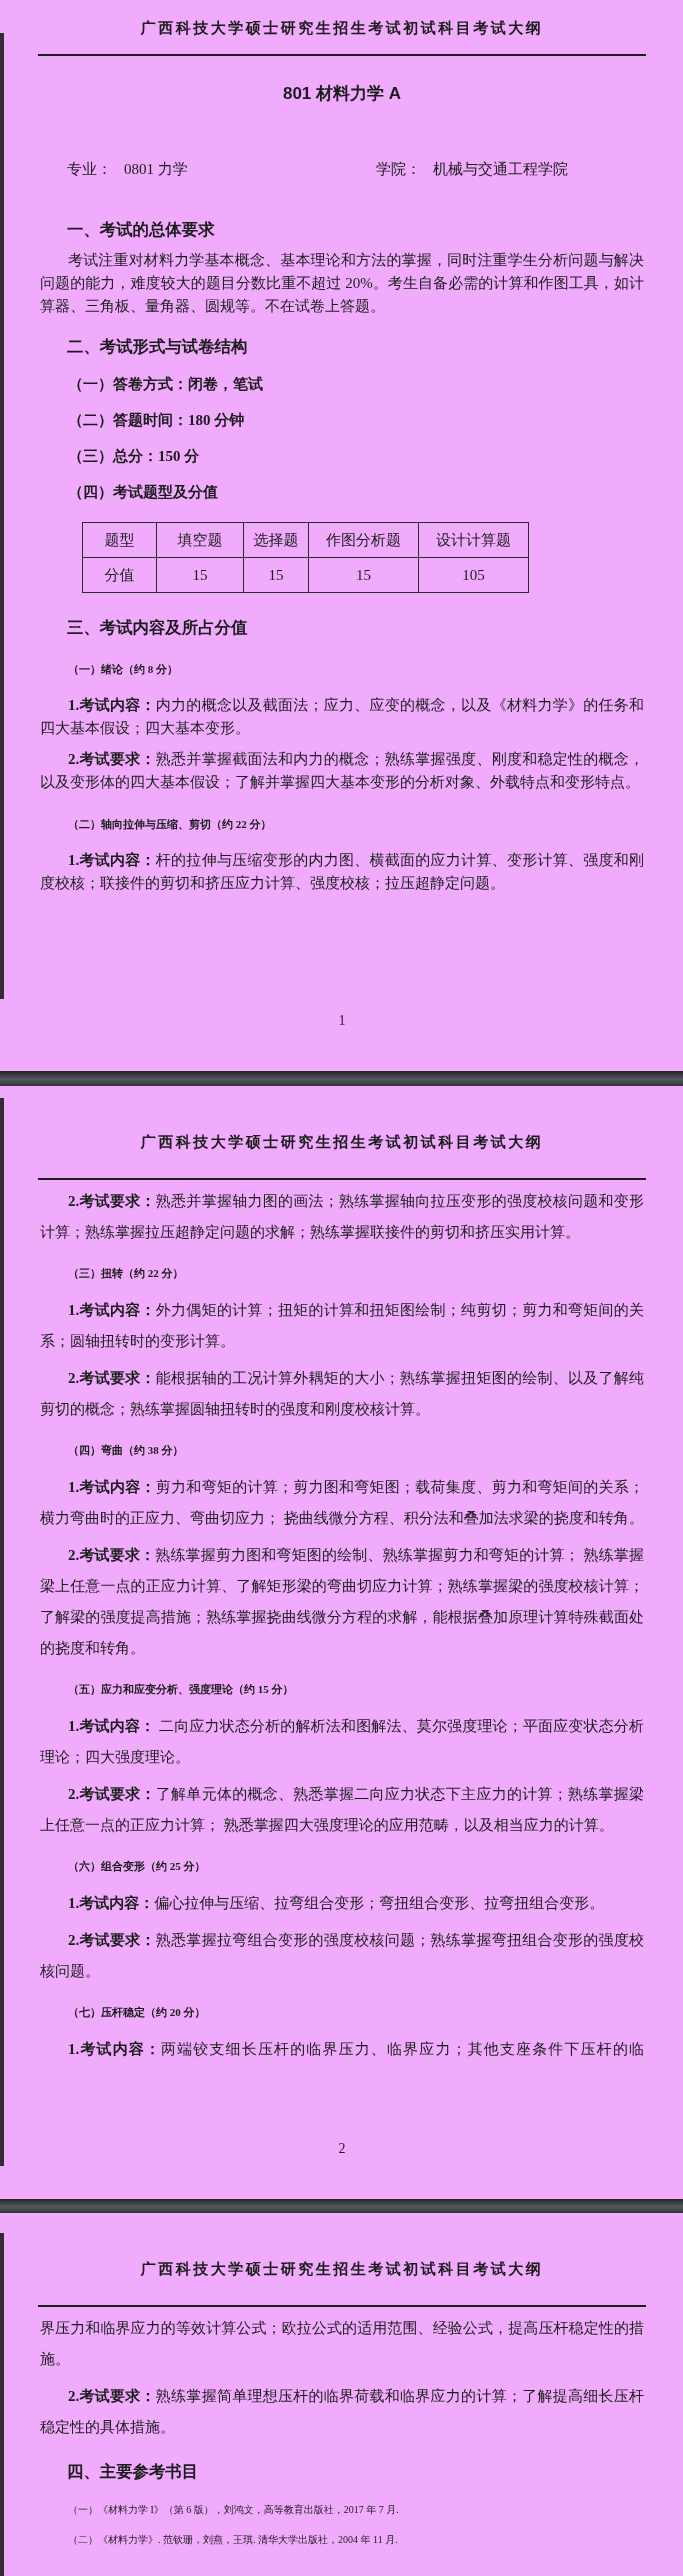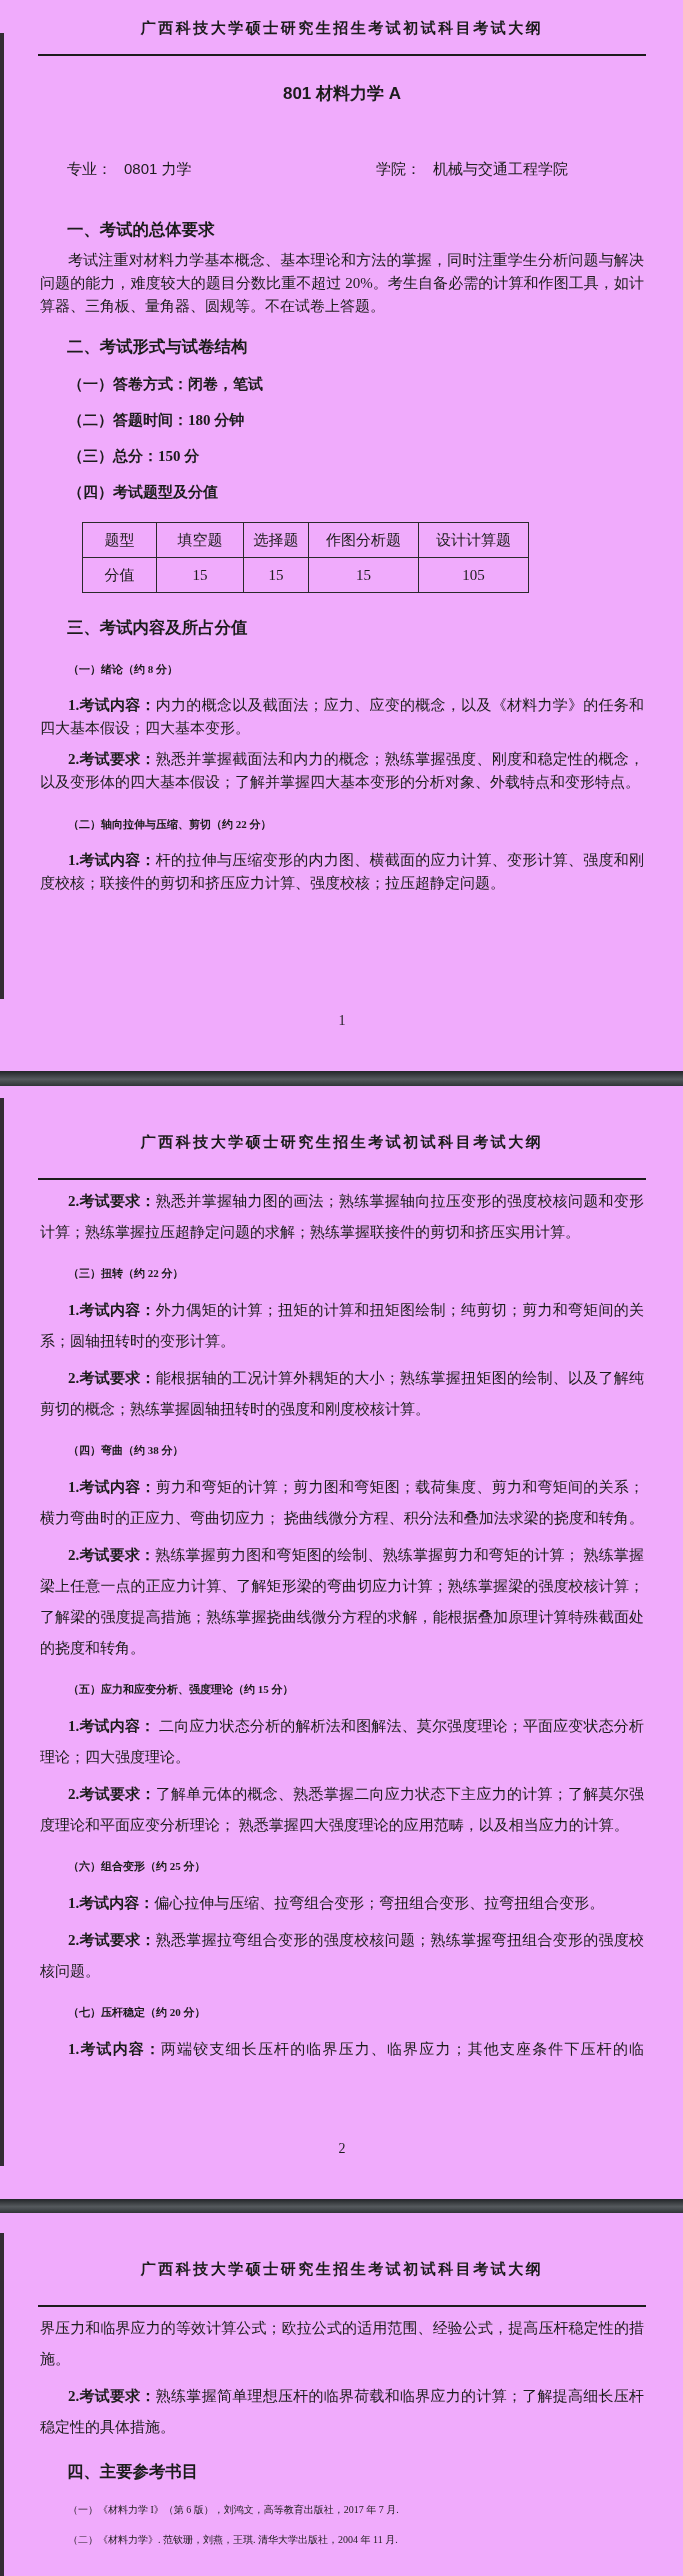--- a/index.html
+++ b/index.html
@@ -52,21 +52,21 @@
     margin-top: 26px;
     text-align: center;
     font-family: "Liberation Sans", "DejaVu Sans", sans-serif;
     font-weight: bold;
     font-size: 17px;
   }
 
   .info-row {
     display: flex;
     margin: 55px 40px 0 67px;
-    font-family: Liberation Sans, sans-serif;
+    font-family: Liberation Serif, serif;
     font-size: 15px;
   }
   .info-item { display: flex; gap: 12px; white-space: nowrap; }
   .info-left { width: 309px; }
 
   .main-heading {
     margin: 38px 40px 0 67px;
     font-family: "Liberation Sans", "DejaVu Sans", sans-serif;
     font-weight: bold;
     font-size: 16.4px;
@@ -222,21 +222,21 @@
     <div class="sub-title">（三）扭转（约 22 分）</div>
     <p class="body-para indent"><b class="plabel">1.考试内容：</b><span>外力偶矩的计算；扭矩的计算和扭矩图绘制；纯剪切；剪力和弯矩间的关系；圆轴扭转时的变形计算。</span></p>
     <p class="body-para indent"><b class="plabel">2.考试要求：</b><span>能根据轴的工况计算外耦矩的大小；熟练掌握扭矩图的绘制、以及了解纯剪切的概念；熟练掌握圆轴扭转时的强度和刚度校核计算。</span></p>
 
     <div class="sub-title">（四）弯曲（约 38 分）</div>
     <p class="body-para indent"><b class="plabel">1.考试内容：</b><span>剪力和弯矩的计算；剪力图和弯矩图；载荷集度、剪力和弯矩间的关系；横力弯曲时的正应力、弯曲切应力； 挠曲线微分方程、积分法和叠加法求梁的挠度和转角。</span></p>
     <p class="body-para indent"><b class="plabel">2.考试要求：</b><span>熟练掌握剪力图和弯矩图的绘制、熟练掌握剪力和弯矩的计算； 熟练掌握梁上任意一点的正应力计算、了解矩形梁的弯曲切应力计算；熟练掌握梁的强度校核计算；了解梁的强度提高措施；熟练掌握挠曲线微分方程的求解，能根据叠加原理计算特殊截面处的挠度和转角。</span></p>
 
     <div class="sub-title">（五）应力和应变分析、强度理论（约 15 分）</div>
     <p class="body-para indent"><b class="plabel">1.考试内容：</b><span> 二向应力状态分析的解析法和图解法、莫尔强度理论；平面应变状态分析理论；四大强度理论。</span></p>
-    <p class="body-para indent"><b class="plabel">2.考试要求：</b><span>了解单元体的概念、熟悉掌握二向应力状态下主应力的计算；了解莫尔强度理论和平面应变分析理论； 熟悉掌握四大强度理论的应用范畴，以及相当应力的计算。</span></p>
+    <p class="body-para indent"><b class="plabel">2.考试要求：</b><span>了解单元体的概念、熟悉掌握二向应力状态下主应力的计算；熟练掌握梁上任意一点的正应力计算； 熟悉掌握四大强度理论的应用范畴，以及相当应力的计算。</span></p>
 
     <div class="sub-title">（六）组合变形（约 25 分）</div>
     <p class="body-para indent"><b class="plabel">1.考试内容：</b><span>偏心拉伸与压缩、拉弯组合变形；弯扭组合变形、拉弯扭组合变形。</span></p>
     <p class="body-para indent"><b class="plabel">2.考试要求：</b><span>熟悉掌握拉弯组合变形的强度校核问题；熟练掌握弯扭组合变形的强度校核问题。</span></p>
 
     <div class="sub-title">（七）压杆稳定（约 20 分）</div>
     <p class="body-para indent fill-last"><b class="plabel">1.考试内容：</b><span>两端铰支细长压杆的临界压力、临界应力；其他支座条件下压杆的临</span></p>
 
     <div class="page-num">2</div>
   </div>

